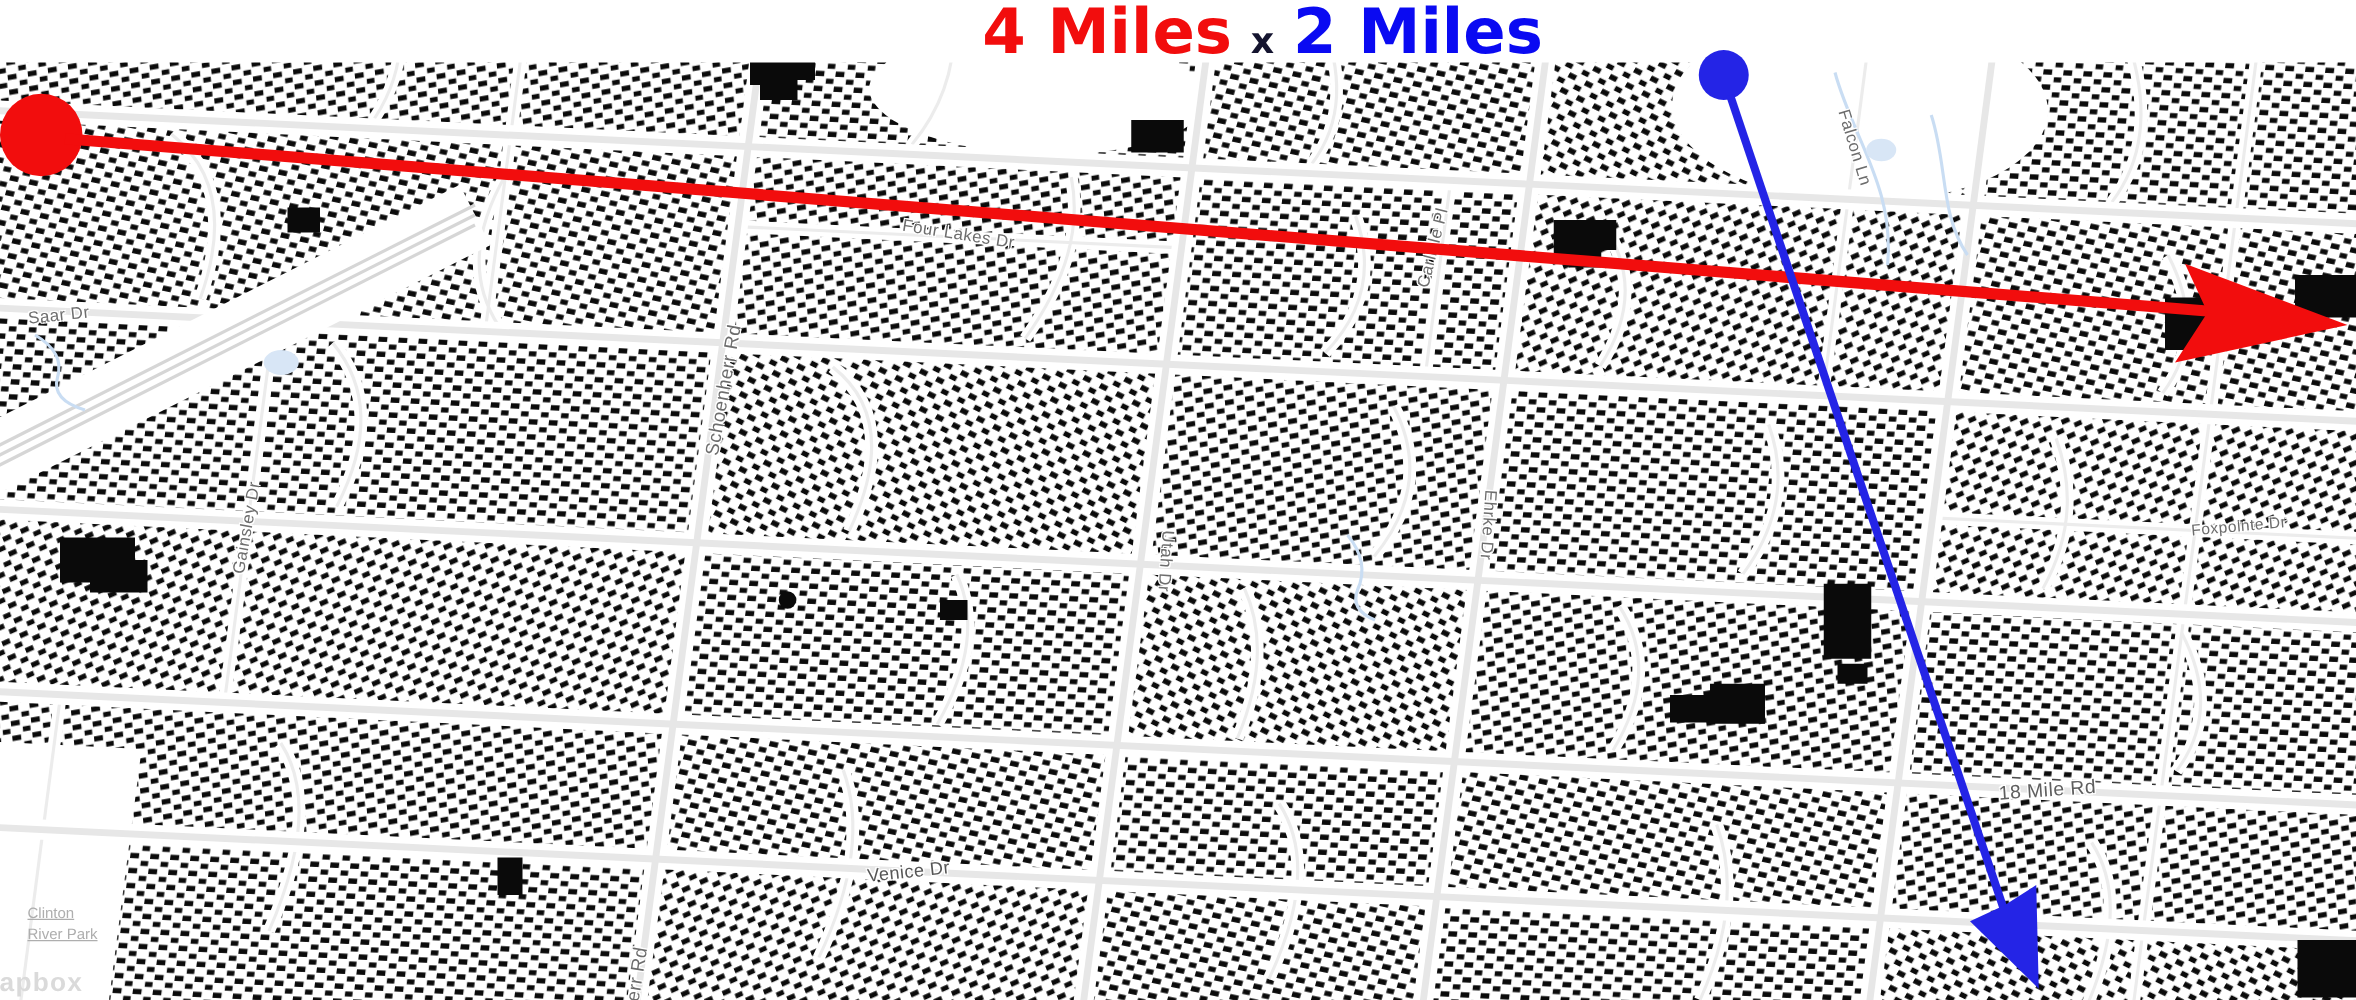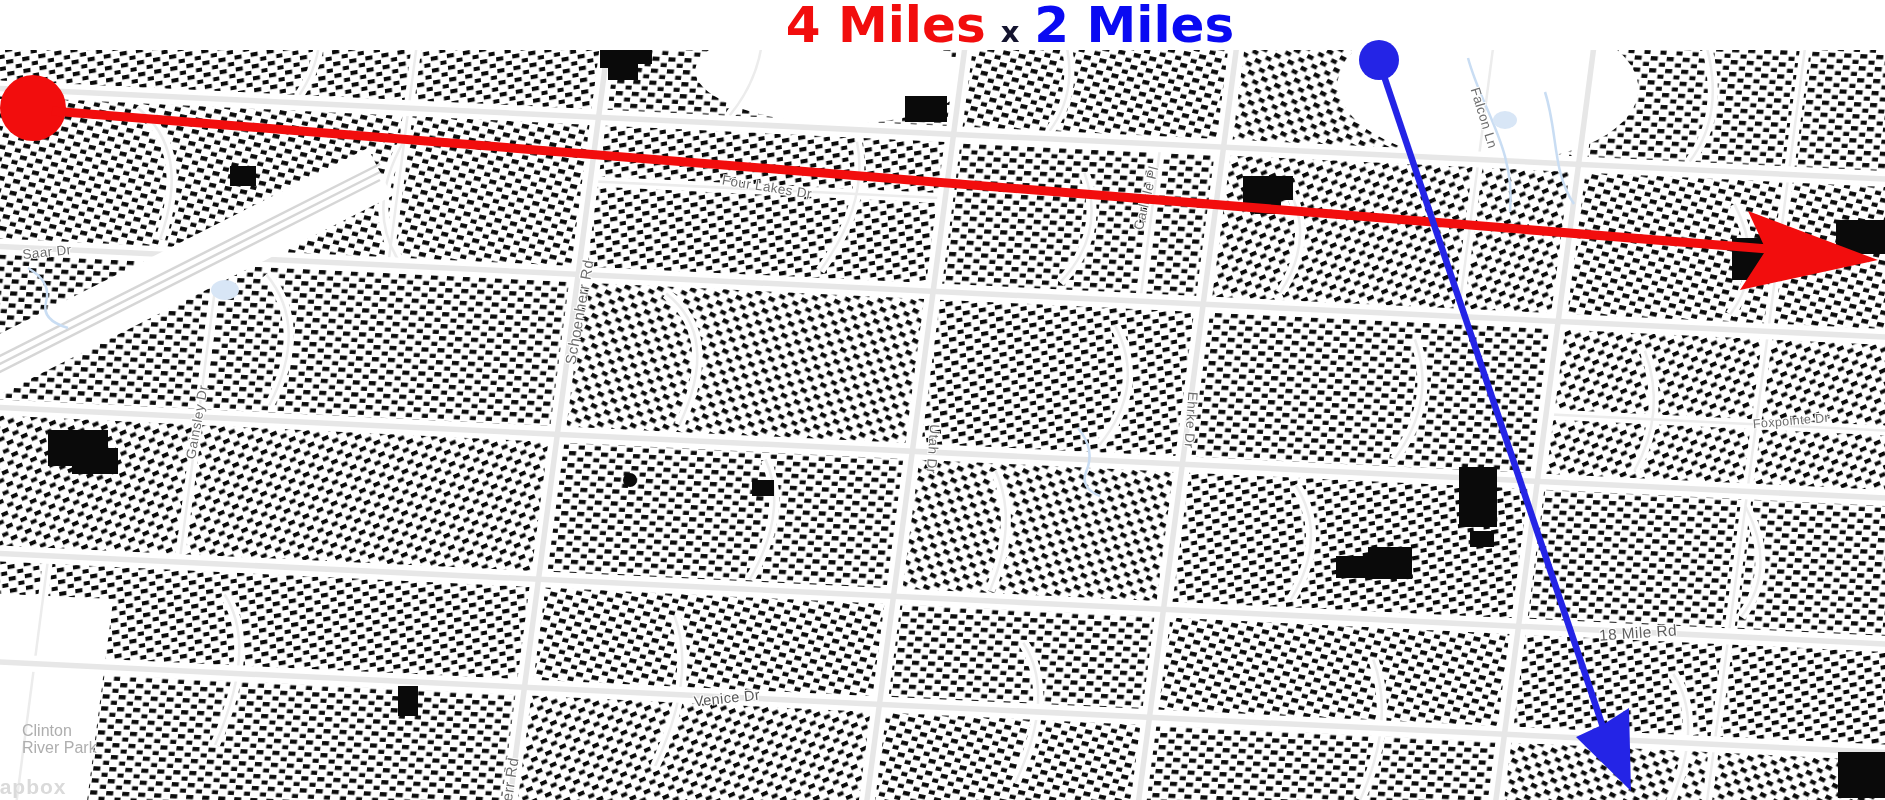--- a/index.html
+++ b/index.html
@@ -14,21 +14,21 @@
   .sl2{left:579px;top:312px;transform:translate(-50%,-50%) rotate(-80deg);font-size:15px;}
   .sl3{left:197px;top:422px;transform:translate(-50%,-50%) rotate(-80deg);}
   .sl4{left:933px;top:449px;transform:translate(-50%,-50%) rotate(94deg);}
   .sl5{left:1191px;top:420px;transform:translate(-50%,-50%) rotate(94deg);}
   .sl6{left:1146px;top:198px;transform:translate(-50%,-50%) rotate(-76deg);}
   .sl7{left:1484px;top:118px;transform:translate(-50%,-50%) rotate(73deg);}
   .sl8{left:1638px;top:633px;transform:translate(-50%,-50%) rotate(-4deg);font-size:15.5px;color:#5f5f5f;}
   .sl9{left:1791px;top:421px;transform:translate(-50%,-50%) rotate(-5deg);font-size:12.5px;}
   .sl10{left:727px;top:698px;transform:translate(-50%,-50%) rotate(-6deg);font-size:14.5px;color:#565656;}
   .sl11{left:505px;top:810px;transform:translate(-50%,-50%) rotate(-81deg);font-size:15px;}
-  .park{position:absolute;left:22px;top:722px;color:#aeaeae;font-size:16px;line-height:17px;white-space:pre-line;}
+  .park{position:absolute;left:22px;top:722px;color:#aeaeae;font-size:12px;line-height:17px;white-space:pre-line;text-decoration:underline;}
   .mapbox{position:absolute;left:-20px;top:775px;color:#dadada;font-weight:bold;font-size:21px;letter-spacing:1px;}
   .title{position:absolute;left:1010px;top:-4px;transform:translateX(-50%);display:flex;align-items:baseline;
          font-family:"DejaVu Sans","Liberation Sans",sans-serif;font-weight:bold;white-space:nowrap;}
   .t-w{font-size:50px;color:#f20d0d;}
   .t-sep{font-size:29px;color:#14142f;margin:0 15px;}
   .t-h{font-size:50px;color:#0a0af2;}
 </style>
 </head>
 <body>
 

